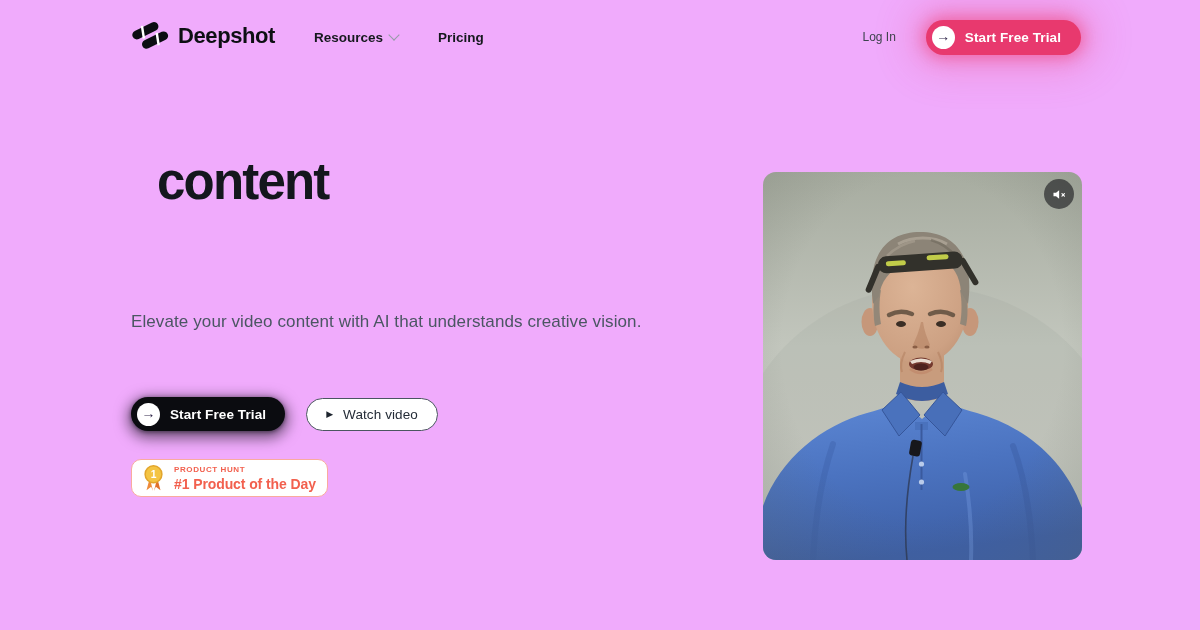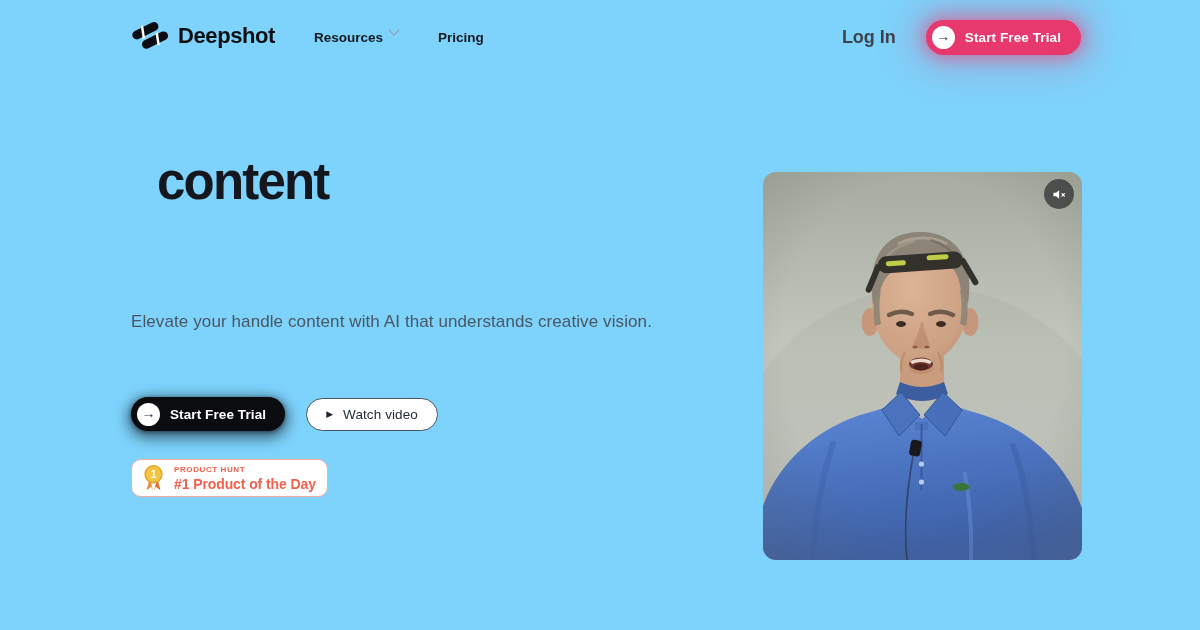--- a/index.html
+++ b/index.html
@@ -1,28 +1,28 @@
 <!DOCTYPE html>
 <html><head>
 <meta charset="utf-8">
 <style>
   html,body{margin:0;padding:0;background:#ffffff;}
   body{width:1200px;height:630px;overflow:hidden;font-family:"Liberation Sans",sans-serif;}
-  .page{position:relative;width:1200px;height:630px;background:#7dd3fc;}
+  .page{position:relative;width:1200px;height:630px;background:#f0abfc;}
 
   
   .site-header{position:absolute;left:0;top:0;width:1200px;height:74px;}
   .brand{position:absolute;left:131px;top:22px;display:flex;align-items:center;gap:9px;cursor:pointer;text-decoration:none;}
   .brand-mark{display:flex;align-items:center;}
   .brand-name{font-size:22px;font-weight:800;color:#0d0f13;letter-spacing:-0.4px;}
   .main-nav{position:absolute;left:314px;top:0;height:74px;display:flex;align-items:center;gap:40px;}
-  .nav-item{display:flex;font-size:13.5px;font-weight:600;color:#15181d;cursor:pointer;text-decoration:none;}
+  .nav-item{display:flex;align-items:center;font-size:13.5px;font-weight:600;color:#15181d;cursor:pointer;text-decoration:none;}
   .chev{width:7px;height:7px;border-right:1.6px solid #959ca6;border-bottom:1.6px solid #959ca6;transform:rotate(45deg);margin-left:7px;margin-top:-4px;}
   .header-right{position:absolute;right:119px;top:0;height:74px;display:flex;align-items:center;gap:30px;}
-  .login{font-size:18px;font-weight:700;color:#3c434d;cursor:pointer;text-decoration:none;}
+  .login{font-size:12px;font-weight:400;color:#3c434d;cursor:pointer;text-decoration:none;}
 
   
   .btn{display:inline-flex;align-items:center;border:none;cursor:pointer;border-radius:18px;font-family:"Liberation Sans",sans-serif;}
   .btn-circle{width:23px;height:23px;border-radius:50%;background:#ffffff;display:flex;align-items:center;justify-content:center;flex:0 0 auto;}
   .arr{font-size:14px;font-weight:700;color:#2e2547;line-height:1;transform:translateY(-1px);}
   .btn-label{font-size:13.5px;font-weight:700;letter-spacing:0.1px;}
 
   .btn-pink{height:35px;padding:0 20px 0 6px;gap:10px;background:#e8396e;
     box-shadow:0 0 16px 3px rgba(238,62,116,0.55),0 0 38px 14px rgba(238,62,116,0.25);}
   .btn-pink .btn-label{color:#ffffff;}
@@ -103,21 +103,21 @@
       </button>
     </div>
   </header>
 
   <section>
     <h1 class="hero-title">
       <span class="line2">content</span>
     </h1>
 
     <p class="hero-sub">
-      <span>Elevate your handle content with AI that understands creative vision.</span>
+      <span>Elevate your video content with AI that understands creative vision.</span>
     </p>
 
     <div class="cta-row">
       <button class="btn btn-black">
         <span class="btn-circle">
           <span class="arr">→</span>
         </span>
         <span class="btn-label">Start Free Trial</span>
       </button>
 

